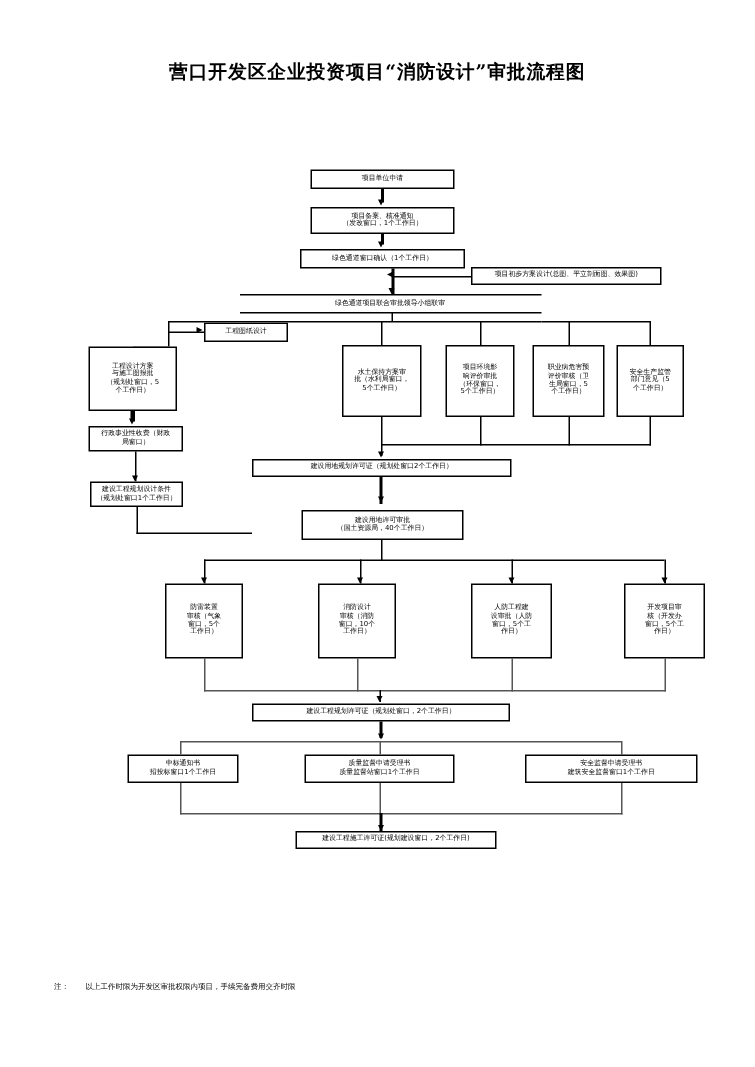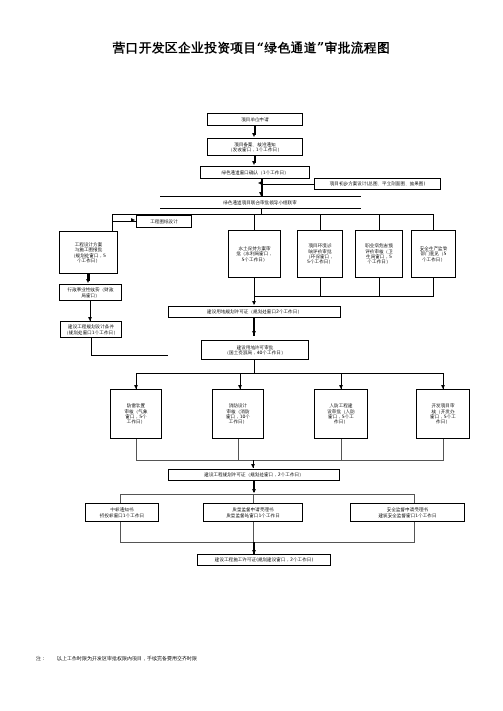--- a/index.html
+++ b/index.html
@@ -64,21 +64,21 @@
   .footnote{
     position:absolute;font-size:5px;line-height:1.3;
     white-space:nowrap;
   }
 </style>
 </head>
 <body>
 
 <div id="canvas">
 
-  <div class="title">营口开发区企业投资项目“绿色通道”审批流程图</div>
+  <div class="title">营口开发区企业投资项目“消防设计”审批流程图</div>
 
   <div class="box" style="left:207px;top:113px;width:96px;height:13px;">
     <span>项目单位申请</span>
   </div>
 
   <div class="thickstem" style="left:253.8px;top:126px;height:9px;"></div>
   <div class="arrow-d" style="left:252.4px;top:133px;"></div>
 
   <div class="box" style="left:207px;top:138px;width:96px;height:18px;flex-direction:column;">
     <span>项目备案、核准通知</span>

